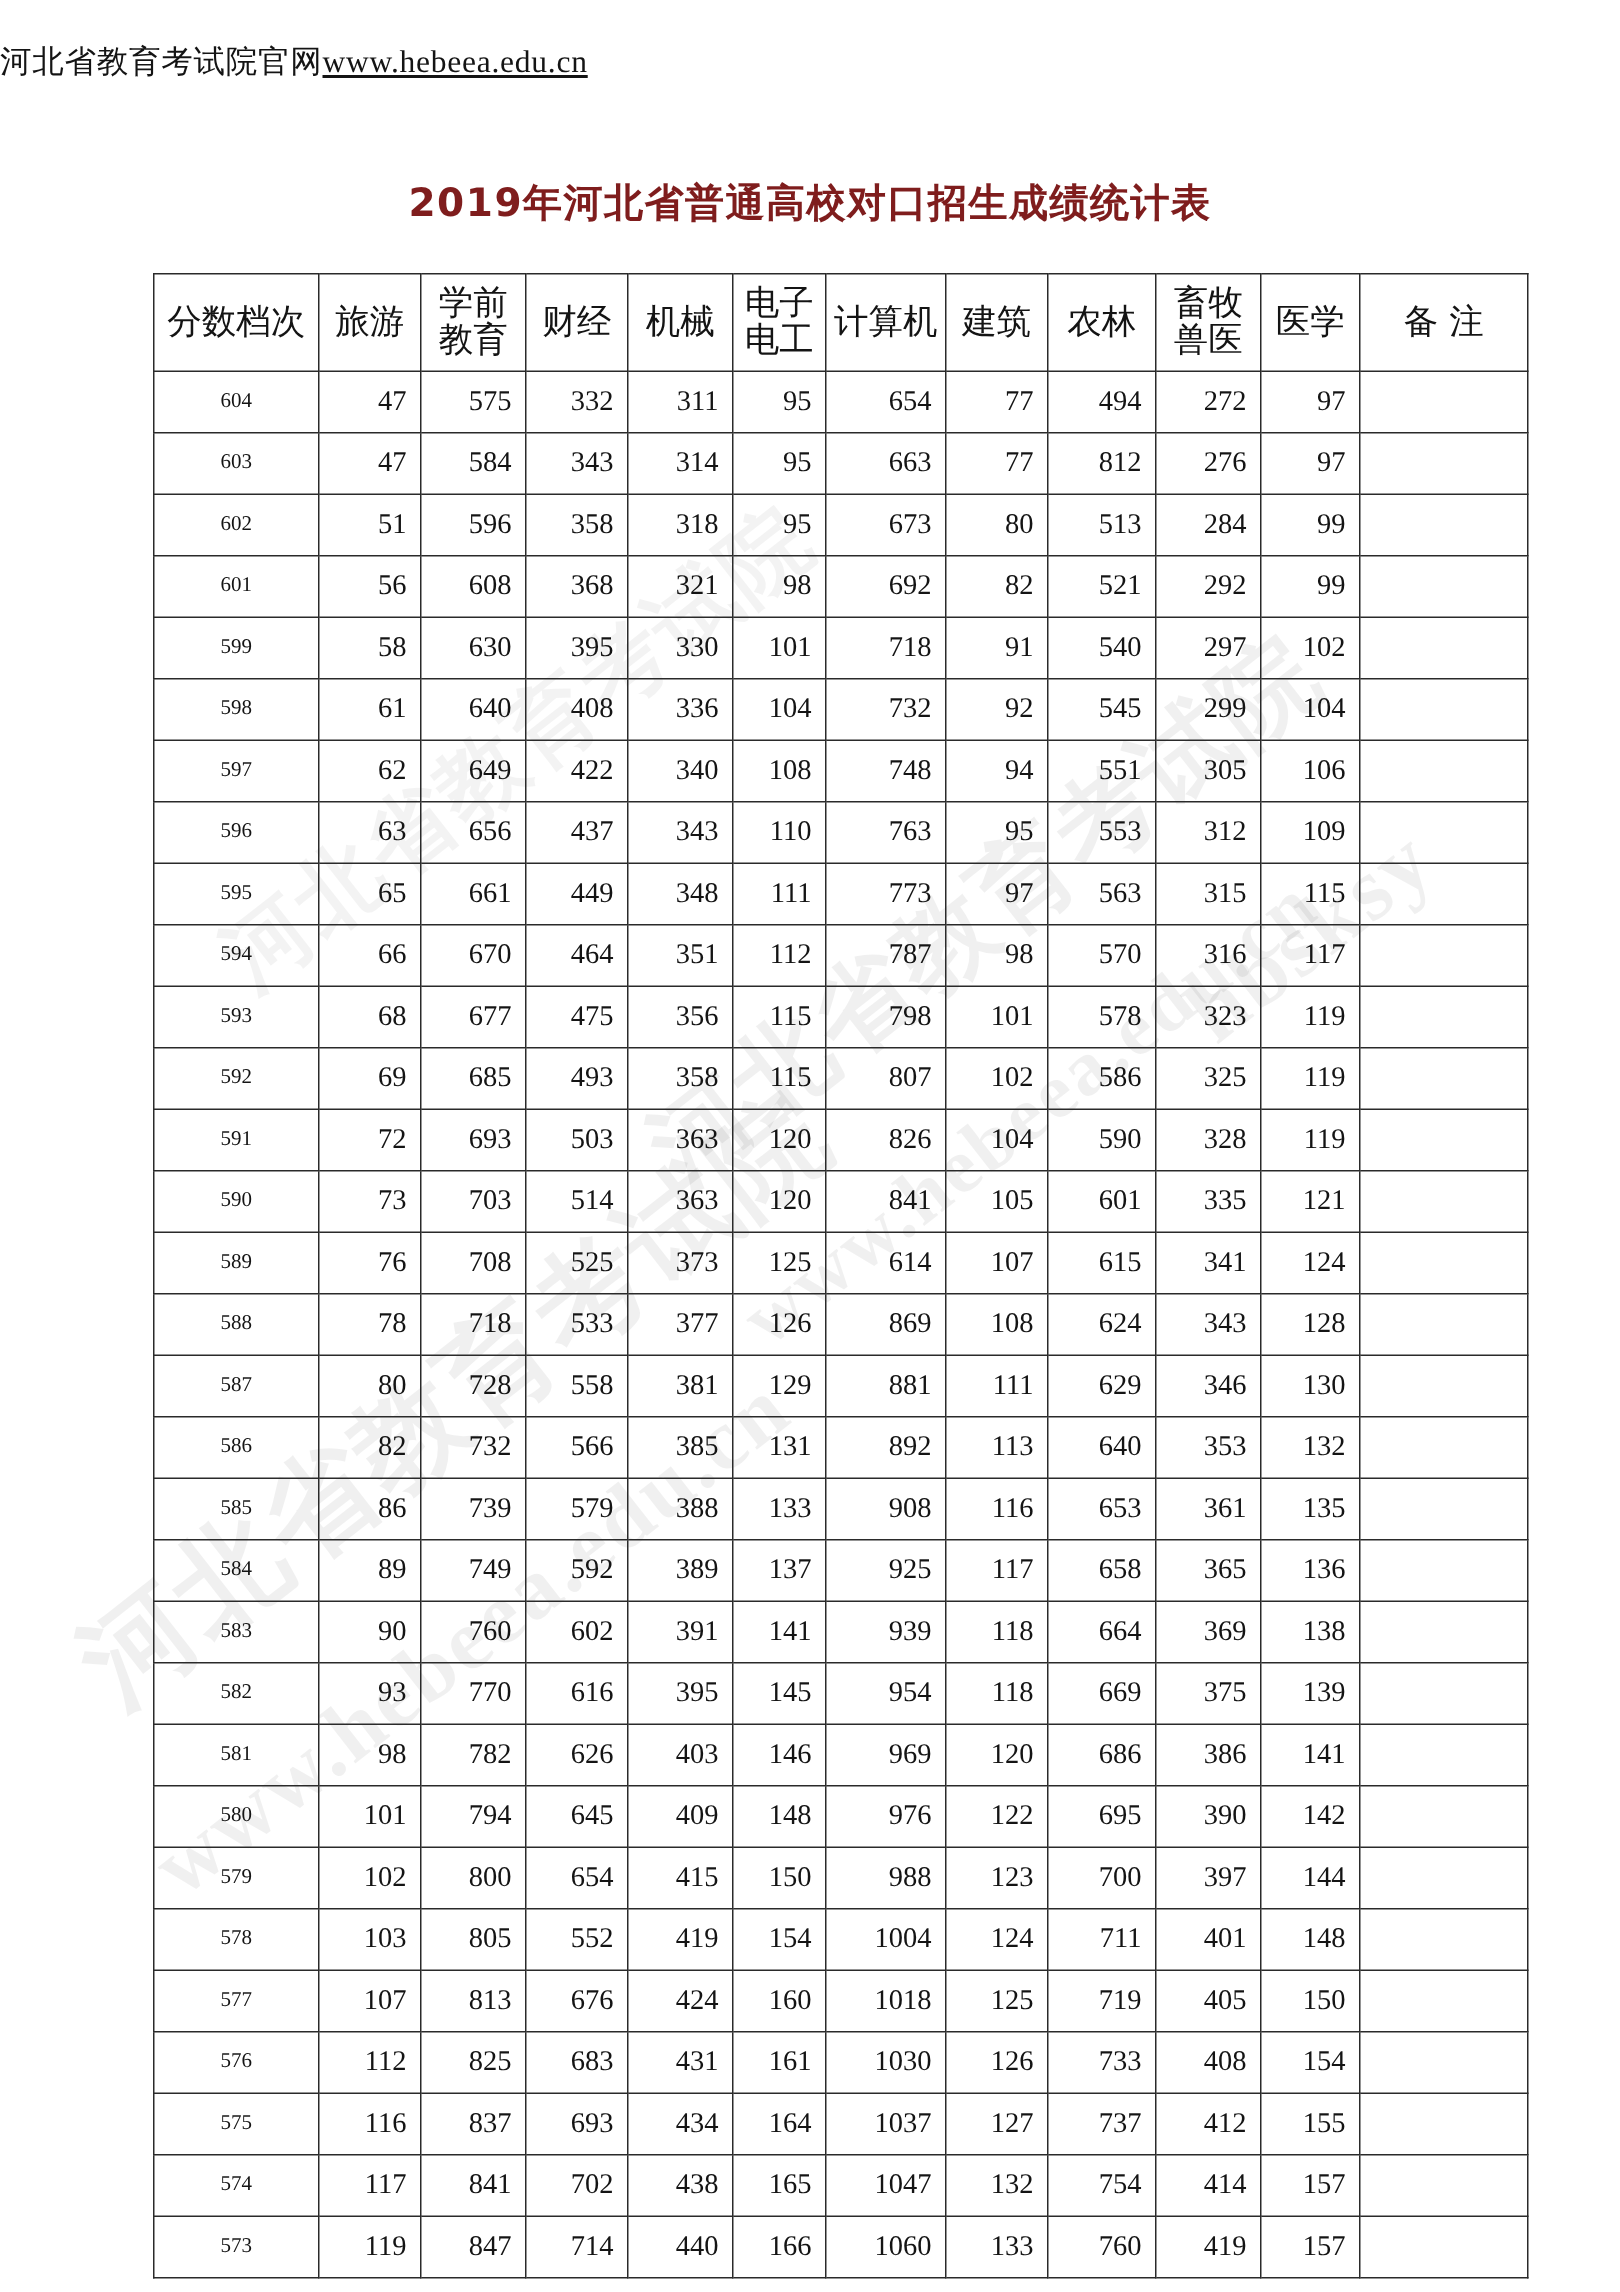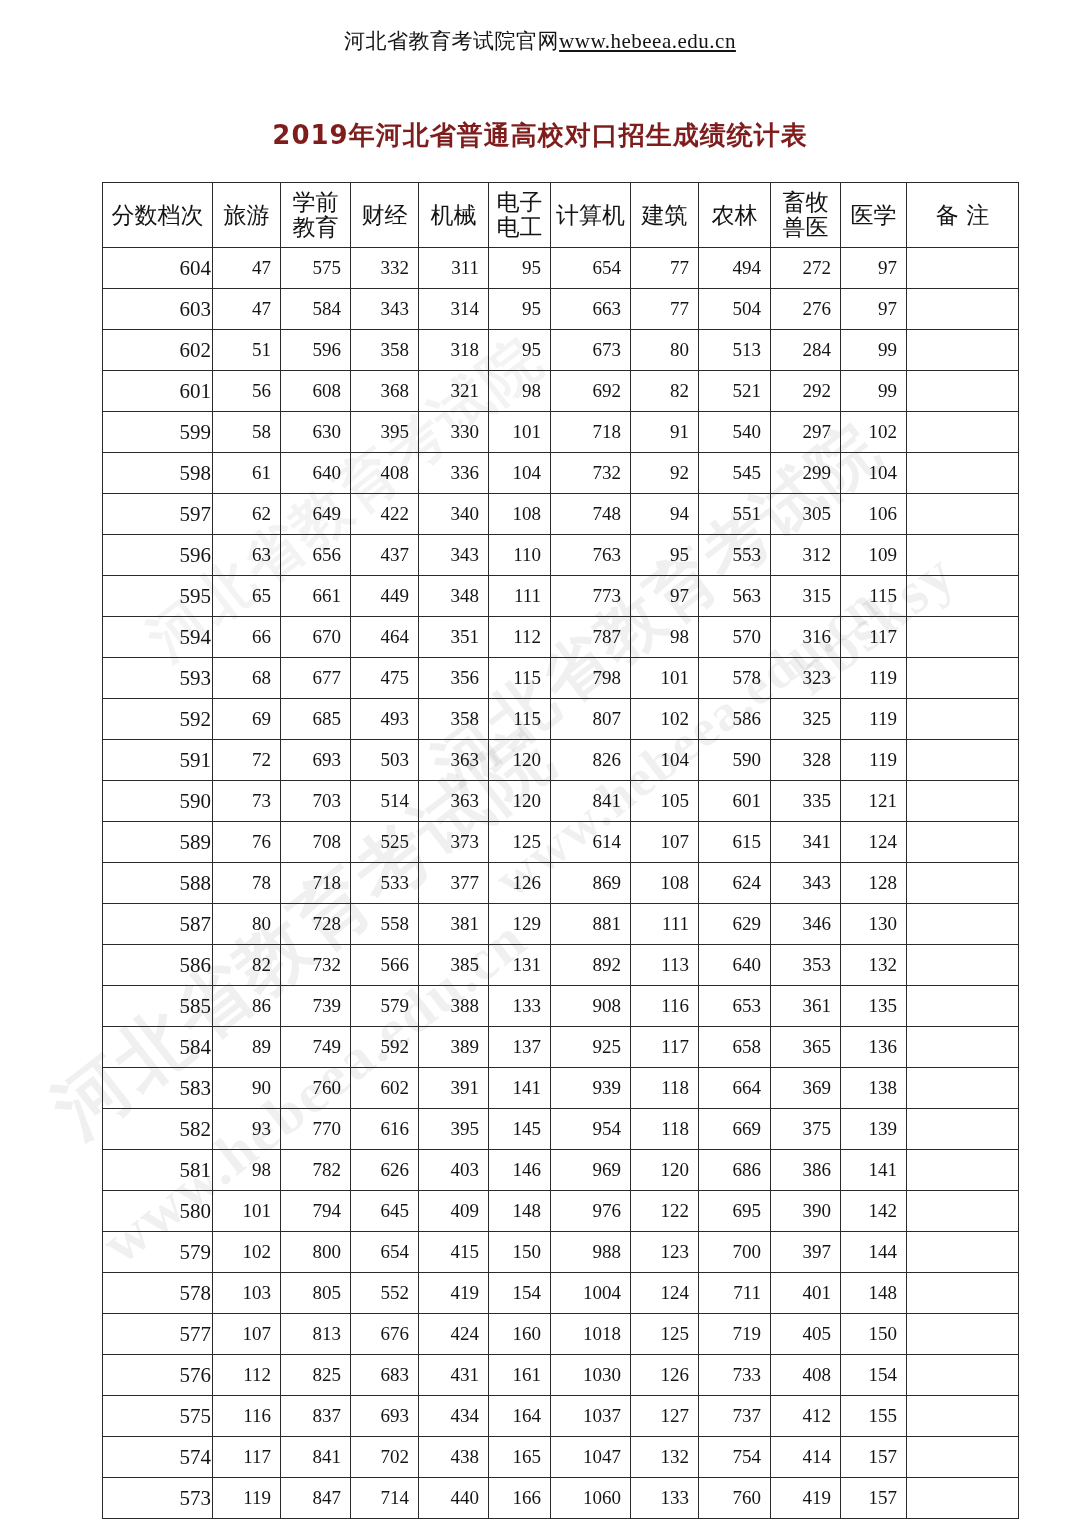--- a/index.html
+++ b/index.html
@@ -79,21 +79,21 @@
   }
 
   
   .page {
     position: relative;
     z-index: 10;
     width: 1080px;
   }
 
   .site-header {
-    text-align: center;
+    text-align: left;
     padding-top: 27px;
     font-size: 21px;
     font-family: "DejaVu Sans", sans-serif;
     letter-spacing: 0.5px;
     color: #141414;
   }
   .site-header .url {
     text-decoration: underline;
     font-family: "Liberation Serif", serif;
     letter-spacing: 0.5px;
@@ -134,22 +134,22 @@
     font-family: "DejaVu Sans", sans-serif;
     font-size: 23px;
     text-align: center;
     line-height: 1.08;
     padding: 0 2px;
   }
   table.score-table thead th .two-line {
     display: block;
   }
   table.score-table td.tier {
-    text-align: right;
-    font-size: 21px;
+    text-align: center;
+    font-size: 14px;
   }
   table.score-table td.num {
     text-align: right;
     padding-right: 9px;
   }
   table.score-table td.note {
     text-align: center;
   }
 
   
@@ -244,21 +244,21 @@
           </tr>
           <tr>
             <td class="tier">603</td>
             <td class="num">47</td>
             <td class="num">584</td>
             <td class="num">343</td>
             <td class="num">314</td>
             <td class="num">95</td>
             <td class="num">663</td>
             <td class="num">77</td>
-            <td class="num">504</td>
+            <td class="num">812</td>
             <td class="num">276</td>
             <td class="num">97</td>
             <td class="note"></td>
           </tr>
           <tr>
             <td class="tier">602</td>
             <td class="num">51</td>
             <td class="num">596</td>
             <td class="num">358</td>
             <td class="num">318</td>

